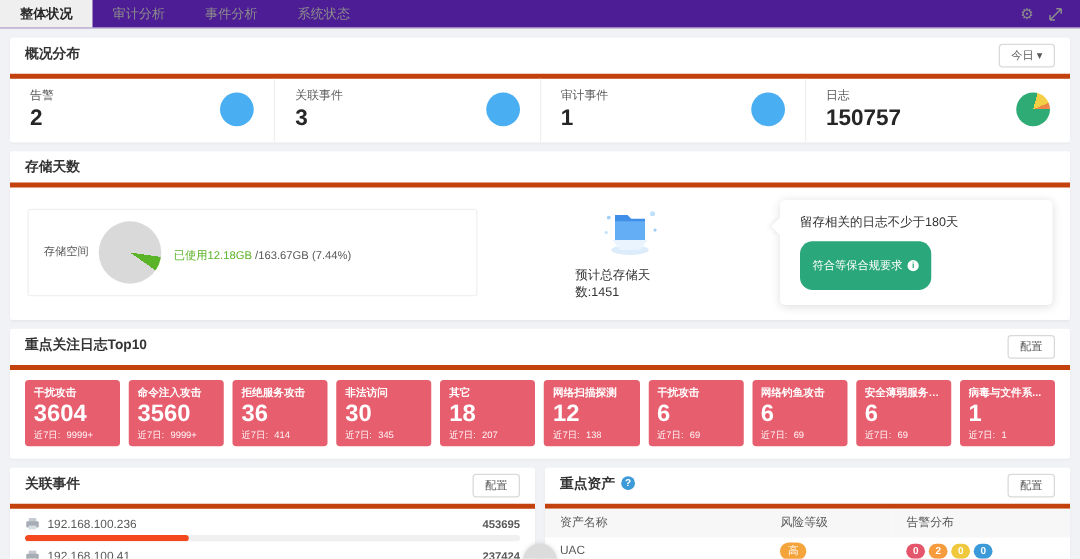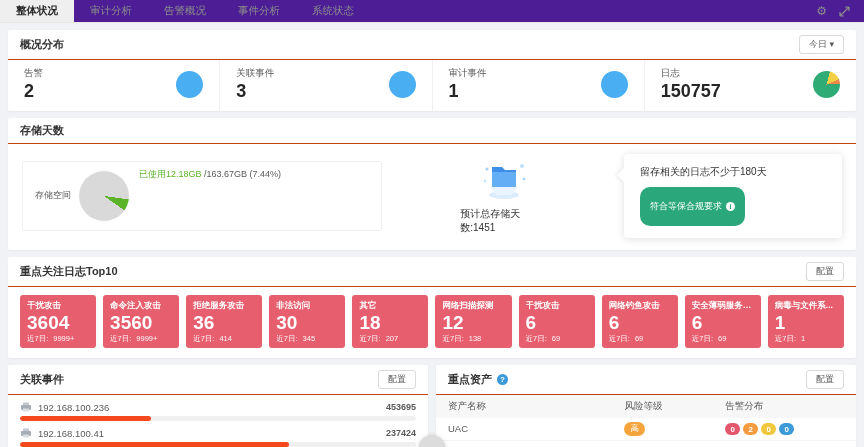--- a/index.html
+++ b/index.html
@@ -10,42 +10,42 @@
   
   .tabbar { display:flex; align-items:stretch; background:#4c1d95; border-bottom:1px solid #e8e8e8; height:23px; }
   .tab { padding:4px 16px; font-size:10.5px; color:#8c8c8c; cursor:pointer; display:flex; align-items:center; }
   .tab.active { background:#efefef; color:#262626; font-weight:bold; }
   .tabbar-icons { margin-left:auto; display:flex; align-items:center; gap:12px; padding-right:14px; }
   .icon-gear { font-size:12px; color:#8c8c8c; line-height:1; }
   .icon-fs svg { display:block; }
 
   
   .card { background:#fff; border-radius:2px; margin:7px 8px 0 8px; box-shadow:0 1px 2px rgba(0,0,0,0.04); }
-  .card-head { display:flex; align-items:center; justify-content:space-between; padding:5px 12px; border-bottom:1px solid #c2410c; }
+  .card-head { display:flex; align-items:flex-start; justify-content:space-between; padding:5px 12px; border-bottom:4px solid #c2410c; }
   .card-title { font-size:11px; font-weight:bold; color:#333; display:flex; align-items:center; }
   .btn-small { font-size:9px; color:#595959; background:#fff; border:1px solid #d9d9d9; border-radius:3px; padding:2px 9px; cursor:pointer; white-space:nowrap; }
   .help-dot { display:inline-flex; align-items:center; justify-content:center; width:11px; height:11px; border-radius:50%; background:#3d9ad8; color:#fff; font-size:8px; margin-left:5px; font-weight:bold; }
 
   
   .stats-row { display:flex; }
   .stat-cell { flex:1; display:flex; align-items:center; justify-content:space-between; padding:7px 16px 9px 16px; border-right:1px solid #f0f0f0; }
   .stat-cell:last-child { border-right:none; }
   .stat-label { font-size:9.5px; color:#595959; margin-bottom:2px; }
   .stat-value { font-size:18px; font-weight:bold; color:#262626; line-height:1.1; }
   .stat-icon-circle { width:27px; height:27px; border-radius:50%; background:#4aaef2; }
   .stat-icon-pie { width:27px; height:27px; border-radius:50%;
     background:conic-gradient(from 15deg, #f2cf44 0 52deg, #ee8549 52deg 72deg, #2fab76 72deg 360deg); }
 
   
   .storage-body { display:flex; align-items:center; padding:10px 14px 12px 14px; gap:18px; }
   .space-box { border:1px solid #f0f0f0; border-radius:2px; width:388px; height:70px; display:flex; align-items:center; padding:6px 12px; }
   .space-label { font-size:9px; color:#595959; margin-right:8px; white-space:nowrap; }
   .space-pie { width:50px; height:50px; border-radius:50%; flex:0 0 auto;
     background:conic-gradient(from 98deg, #5bb327 0 27deg, #d9d9d9 27deg 360deg); }
-  .space-text { font-size:9px; margin-left:10px; align-self:flex-start; margin-top:0; white-space:nowrap; }
+  .space-text { font-size:9px; margin-left:10px; align-self:flex-start; margin-top:24px; white-space:nowrap; }
   .space-used { color:#5bb327; }
   .space-total { color:#595959; }
   .days-block { display:flex; flex-direction:column; align-items:center; margin-left:60px; }
   .days-caption { font-size:10px; color:#333; margin-top:2px; }
   .bubble { position:relative; margin-left:58px; background:#fff; border-radius:4px; box-shadow:0 1px 8px rgba(0,0,0,0.13); padding:11px 18px 12px 16px; min-width:218px; }
   .bubble:before { content:""; position:absolute; left:-5px; top:16px; width:10px; height:10px; background:#fff; transform:rotate(45deg); box-shadow:-2px 2px 3px rgba(0,0,0,0.05); }
   .bubble-text { font-size:10px; color:#333; }
   .btn-compliance { margin-top:8px; display:inline-flex; align-items:center; gap:4px; background:#2aa87b; color:#fff; font-size:9px; border:none; border-radius:10px; padding:13px 10px; cursor:pointer; }
   .info-dot { display:inline-flex; align-items:center; justify-content:center; width:9px; height:9px; border-radius:50%; background:#fff; color:#2aa87b; font-size:7px; font-weight:bold; }
 
@@ -84,21 +84,20 @@
   .scroll-peek { position:absolute; left:50%; bottom:-15px; transform:translateX(-50%); width:27px; height:27px; border-radius:50%; background:#dcdcdc; box-shadow:0 0 4px rgba(0,0,0,0.15); cursor:pointer; }
 </style>
 </head>
 <body>
 
 <div class="page">
 
   <div class="tabbar">
     <div class="tab active">整体状况</div>
     <div class="tab">审计分析</div>
-    <div class="tab">告警概况</div>
     <div class="tab">事件分析</div>
     <div class="tab">系统状态</div>
     <div class="tabbar-icons">
       <span class="icon-gear">⚙</span>
       <span class="icon-fs">
         <svg width="11" height="11" viewBox="0 0 11 11">
             <path d="M1 10 L10 1 M1 10 L1 6 M1 10 L5 10 M10 1 L6 1 M10 1 L10 5" stroke="#8c8c8c" stroke-width="1.2" fill="none"></path>
           </svg>
       </span>
     </div>

